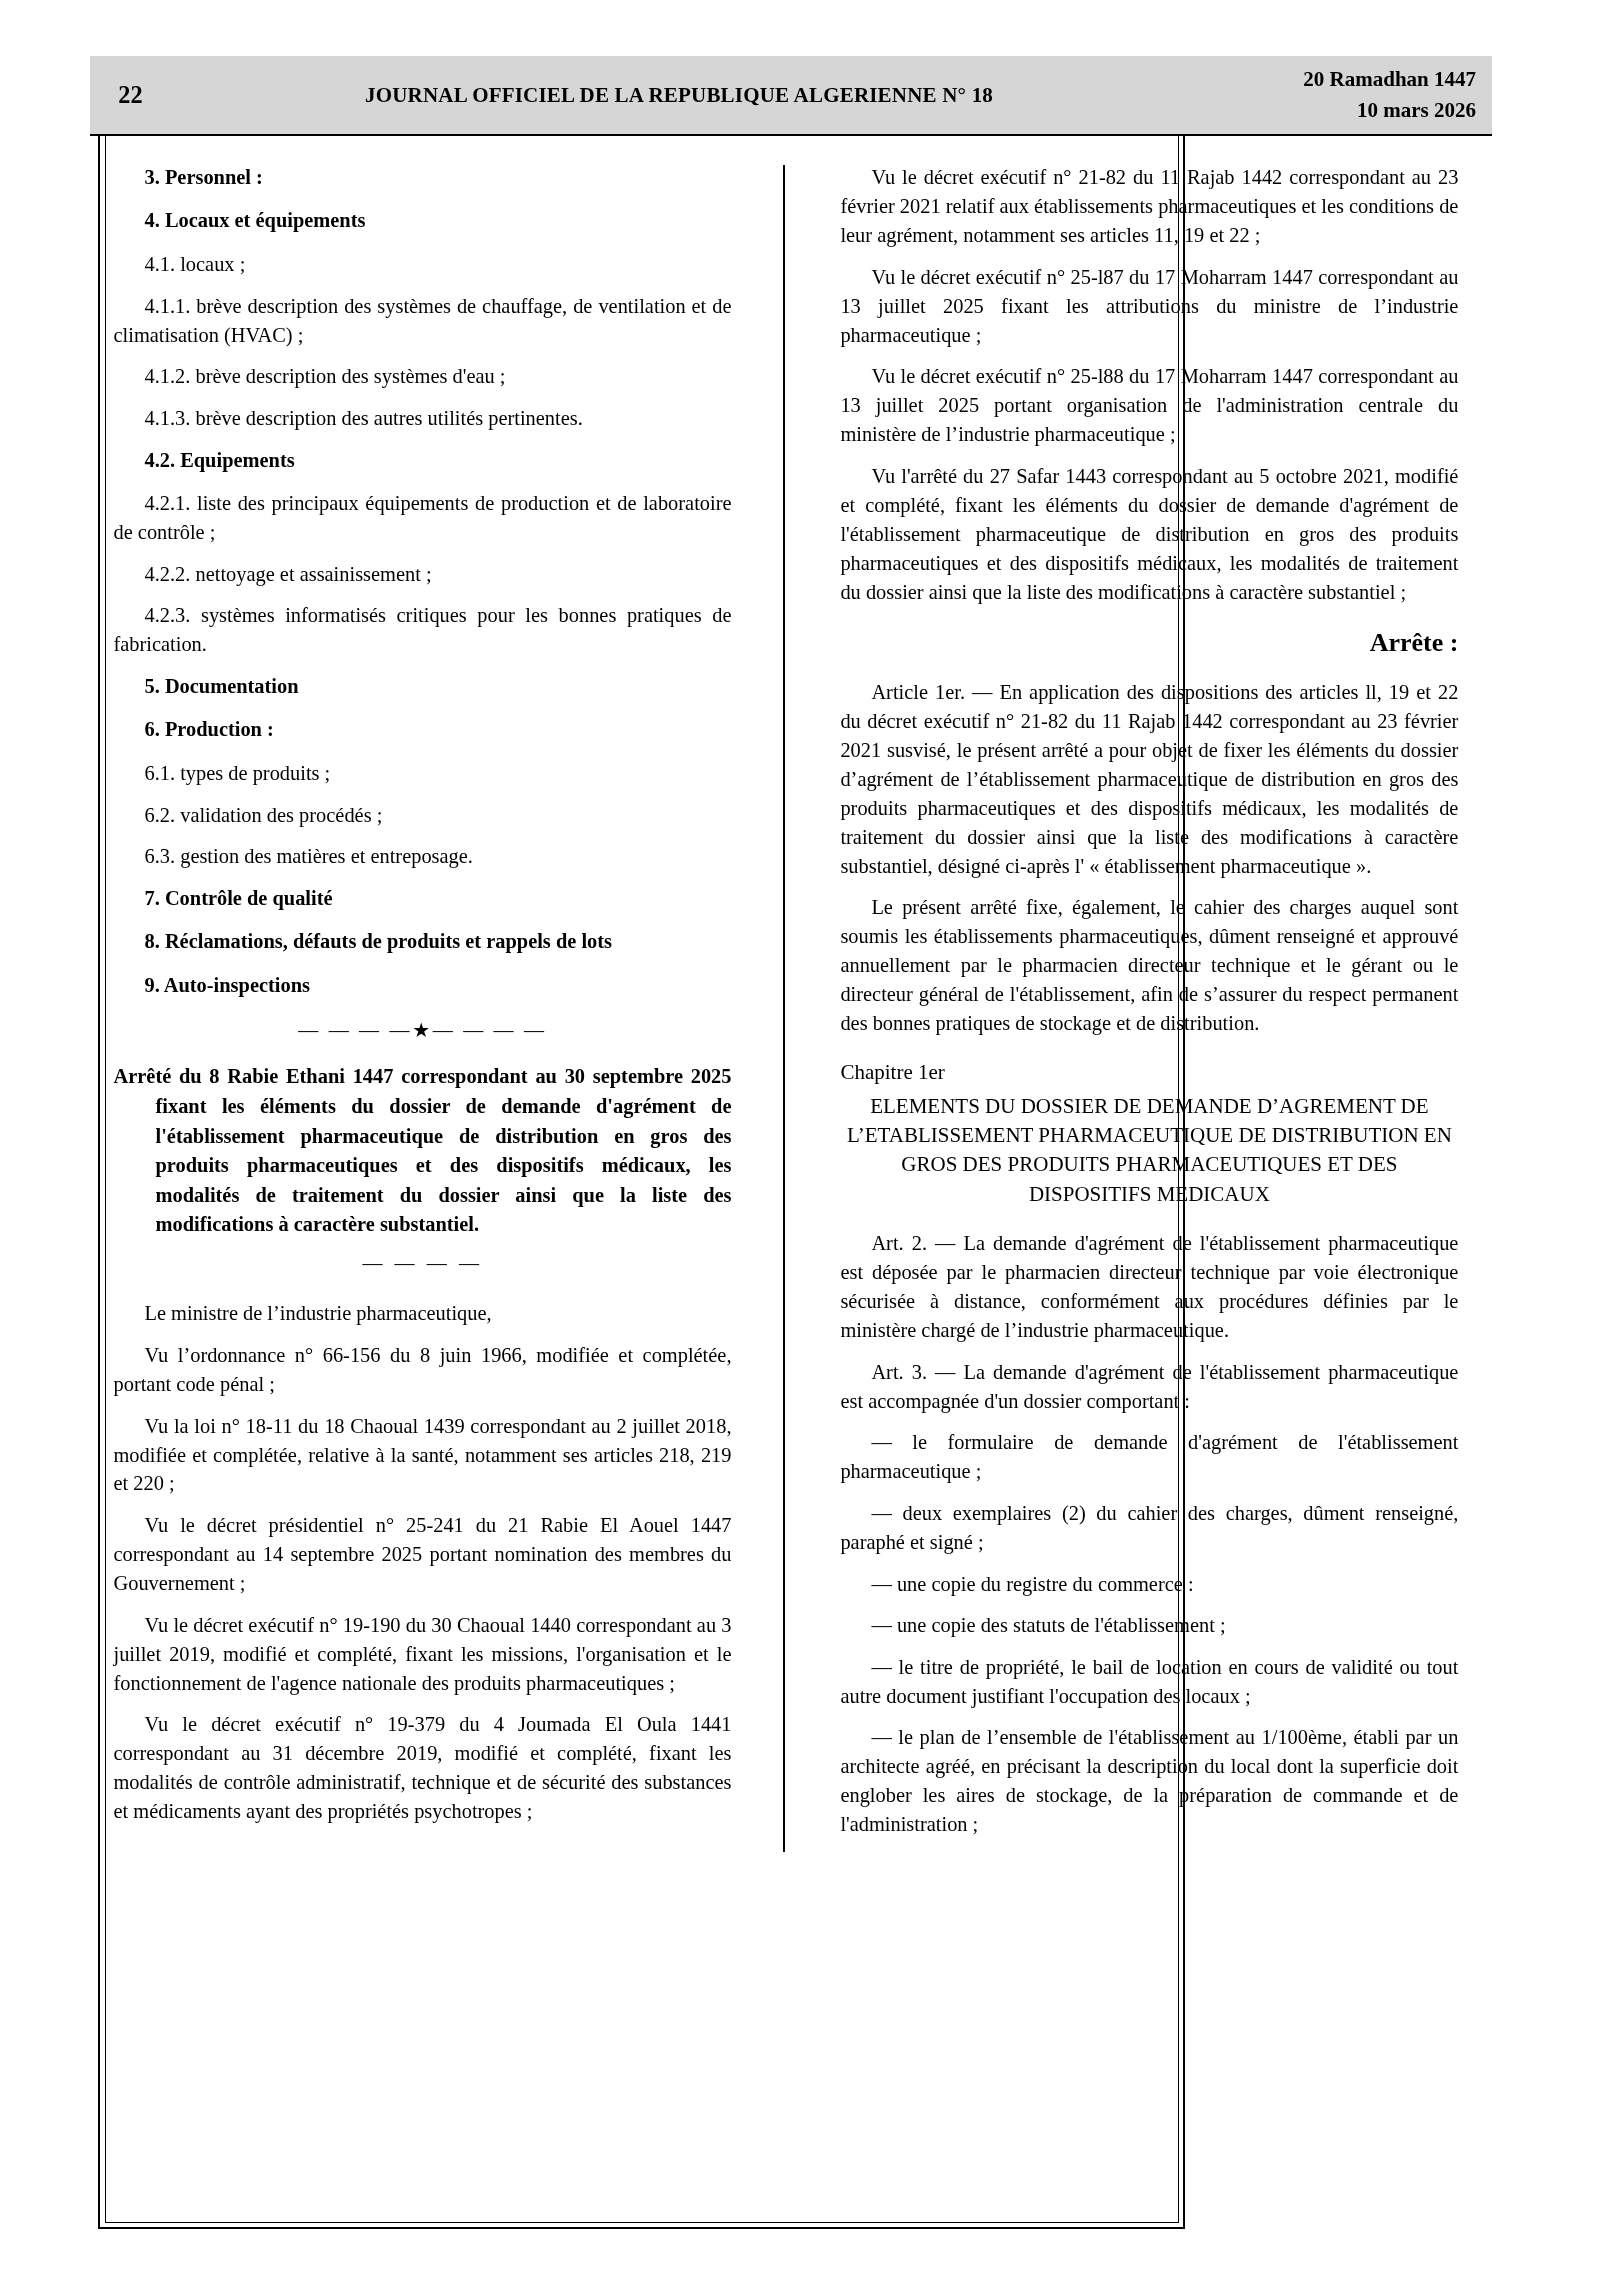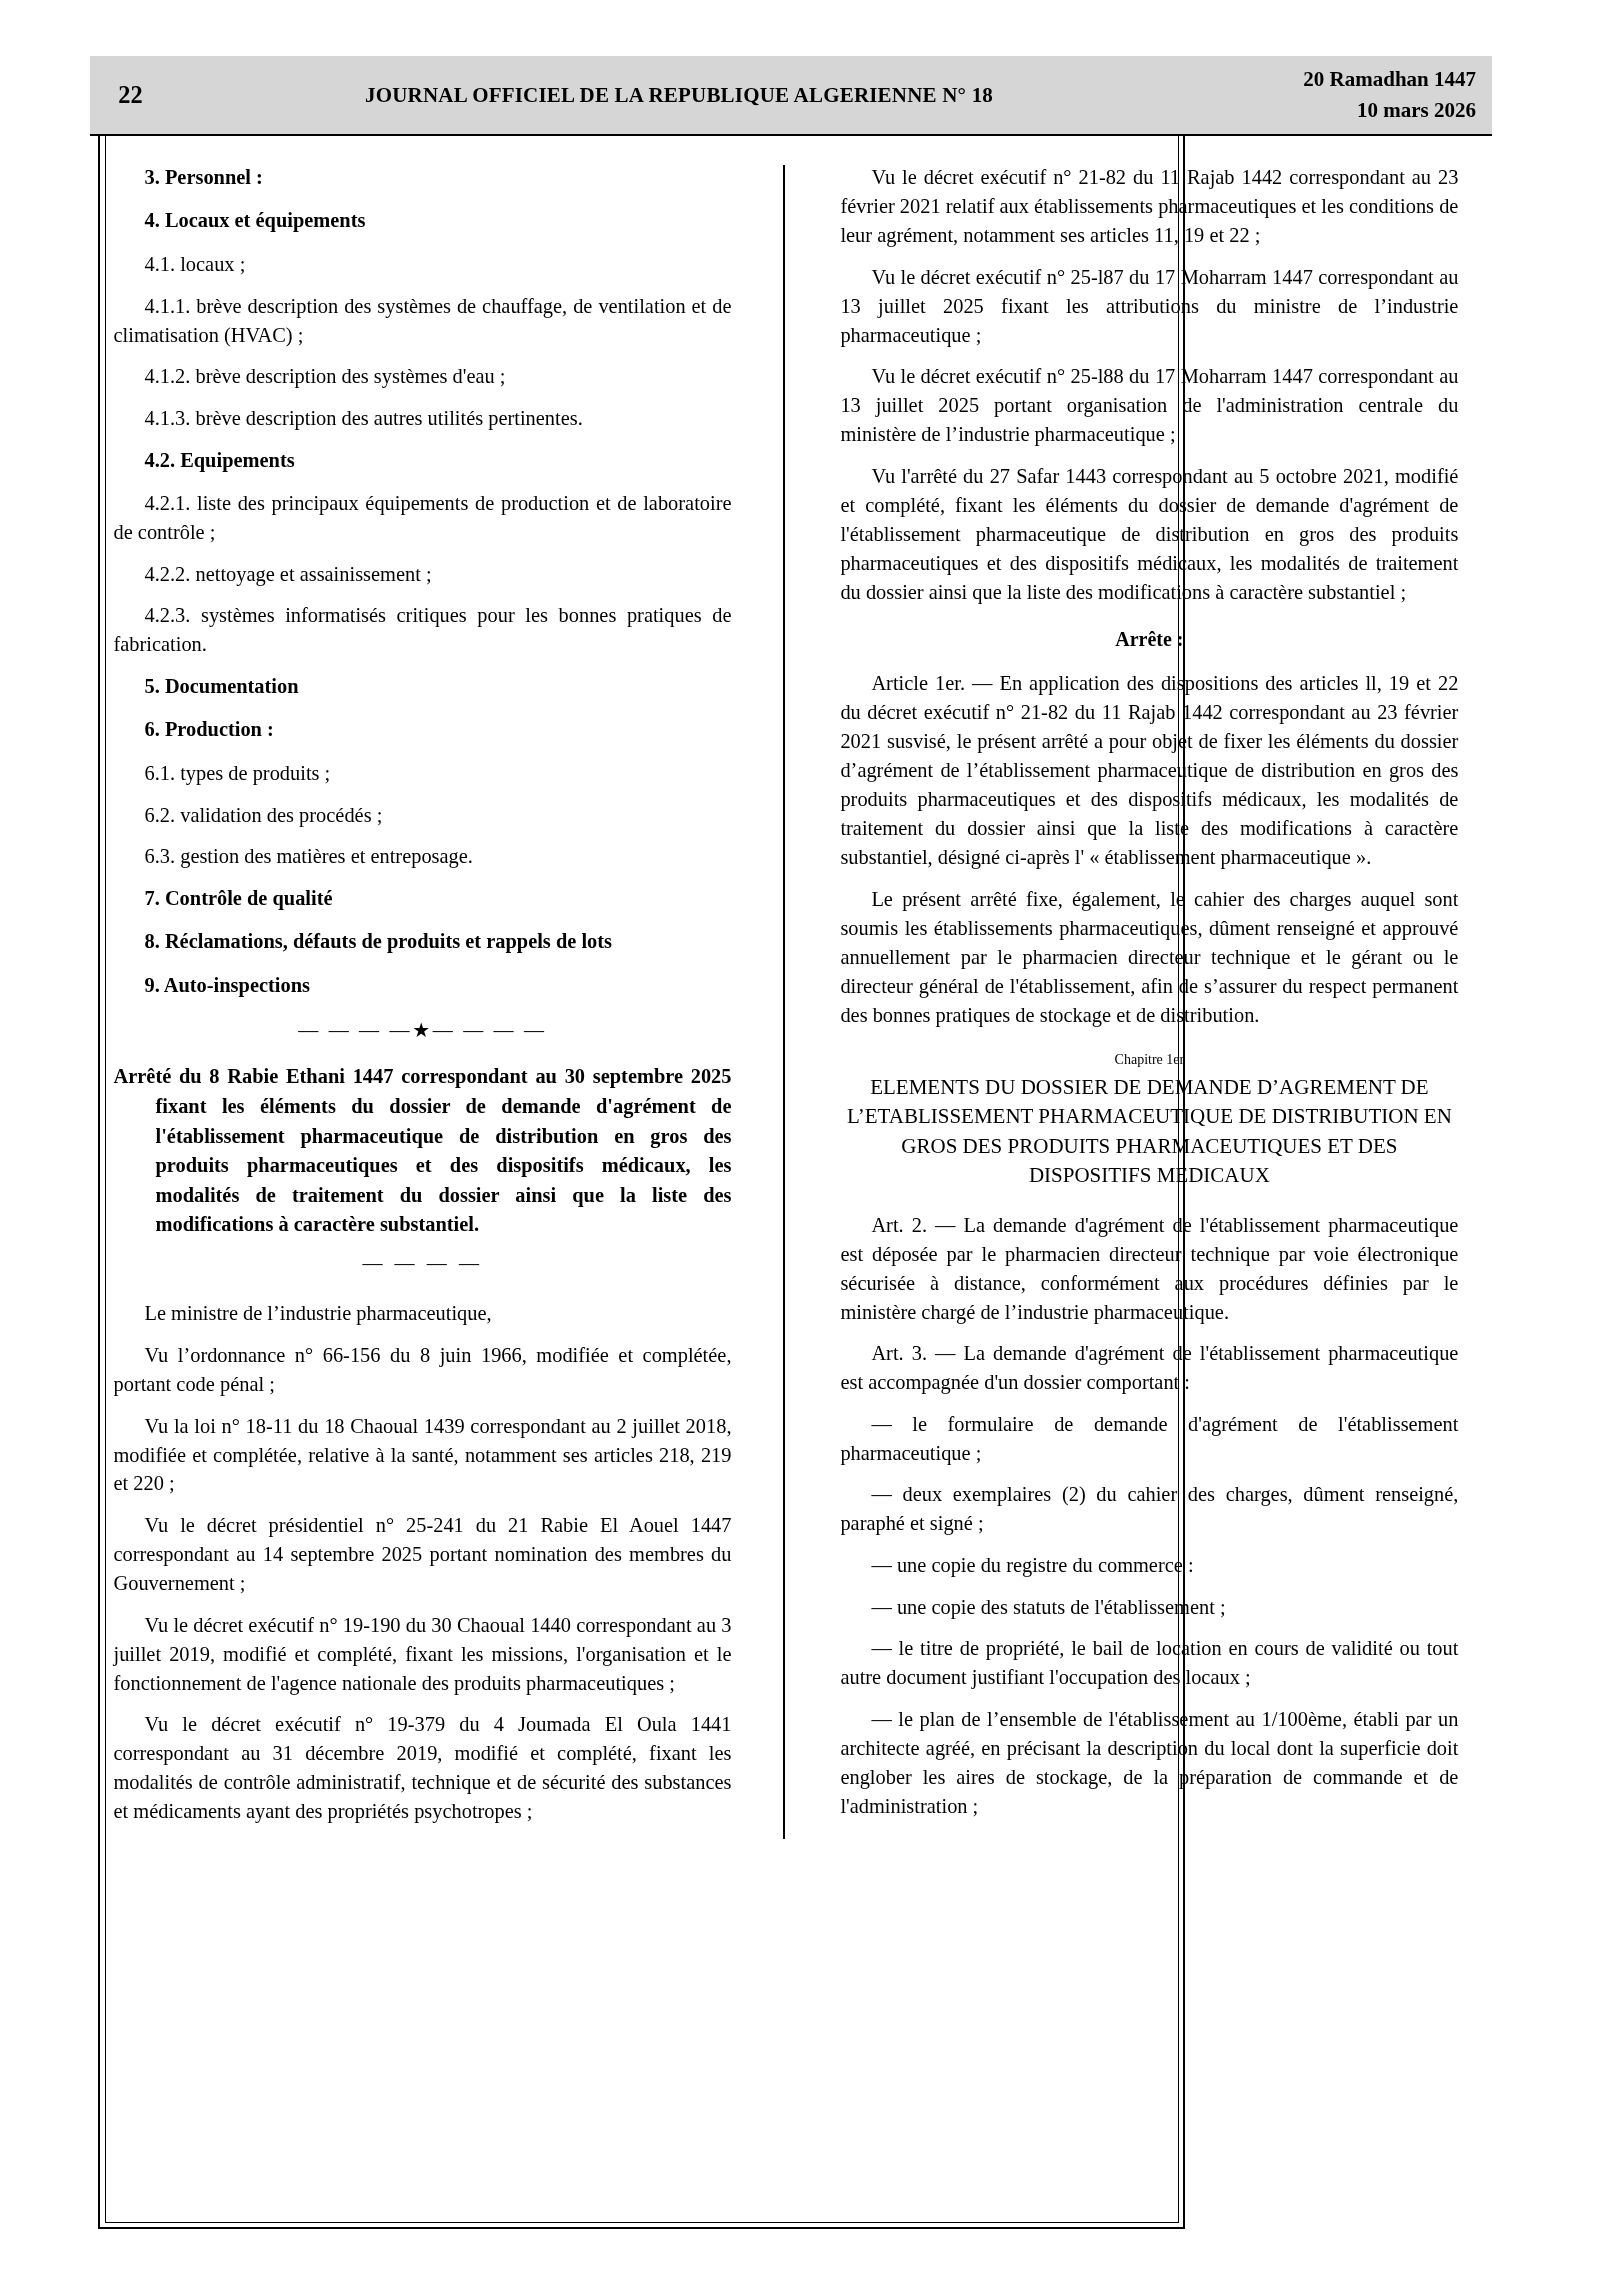--- a/index.html
+++ b/index.html
@@ -134,38 +134,37 @@
     margin: 0 0 9px 0;
     padding-left: 0px;
     line-height: 1.45;
   }
   .arrete-title .hang {
     display: block;
     padding-left: 42px;
     text-indent: -42px;
   }
   .chapter-label {
-    text-align: center;
     text-indent: 0;
     margin: 20px 0 3.6px 0;
-    font-size: 14px;
+    font-size: 21px;
   }
   .chapter-title {
     text-align: center;
     text-indent: 0;
     font-weight: normal;
     font-size: 21px;
     line-height: 1.4;
     margin: 0 0 20px 0;
   }
   .arrete-word {
-    text-align: center;
-    text-indent: 0;
-    font-weight: bold;
-    font-size: 20px;
+    text-align: right;
+    text-indent: 0;
+    font-weight: bold;
+    font-size: 26px;
     margin: 18px 0 16.3px 0;
   }
 </style>
 </head>
 <body>
 
 <div class="page">
   <div class="frame">
     <div class="frame-inner"></div>
   </div>

